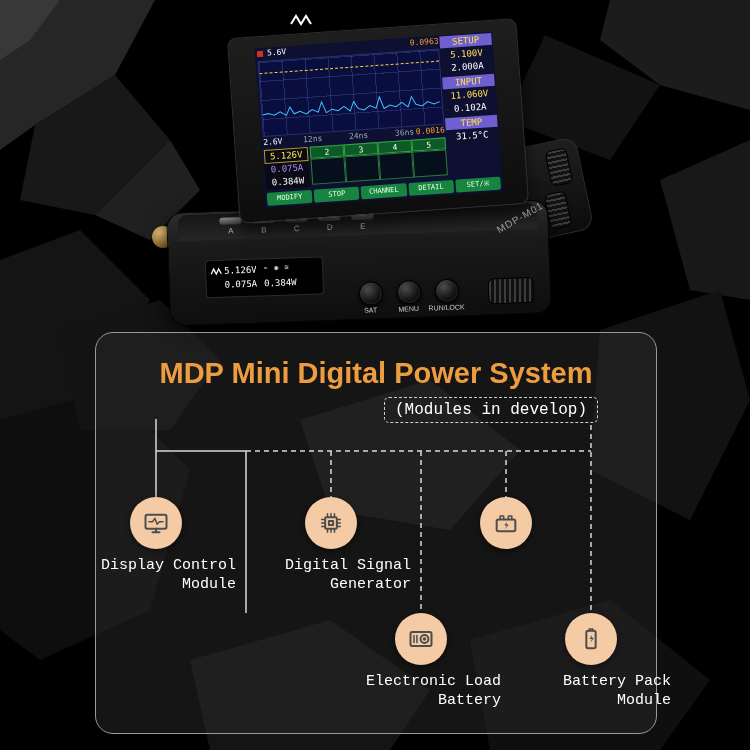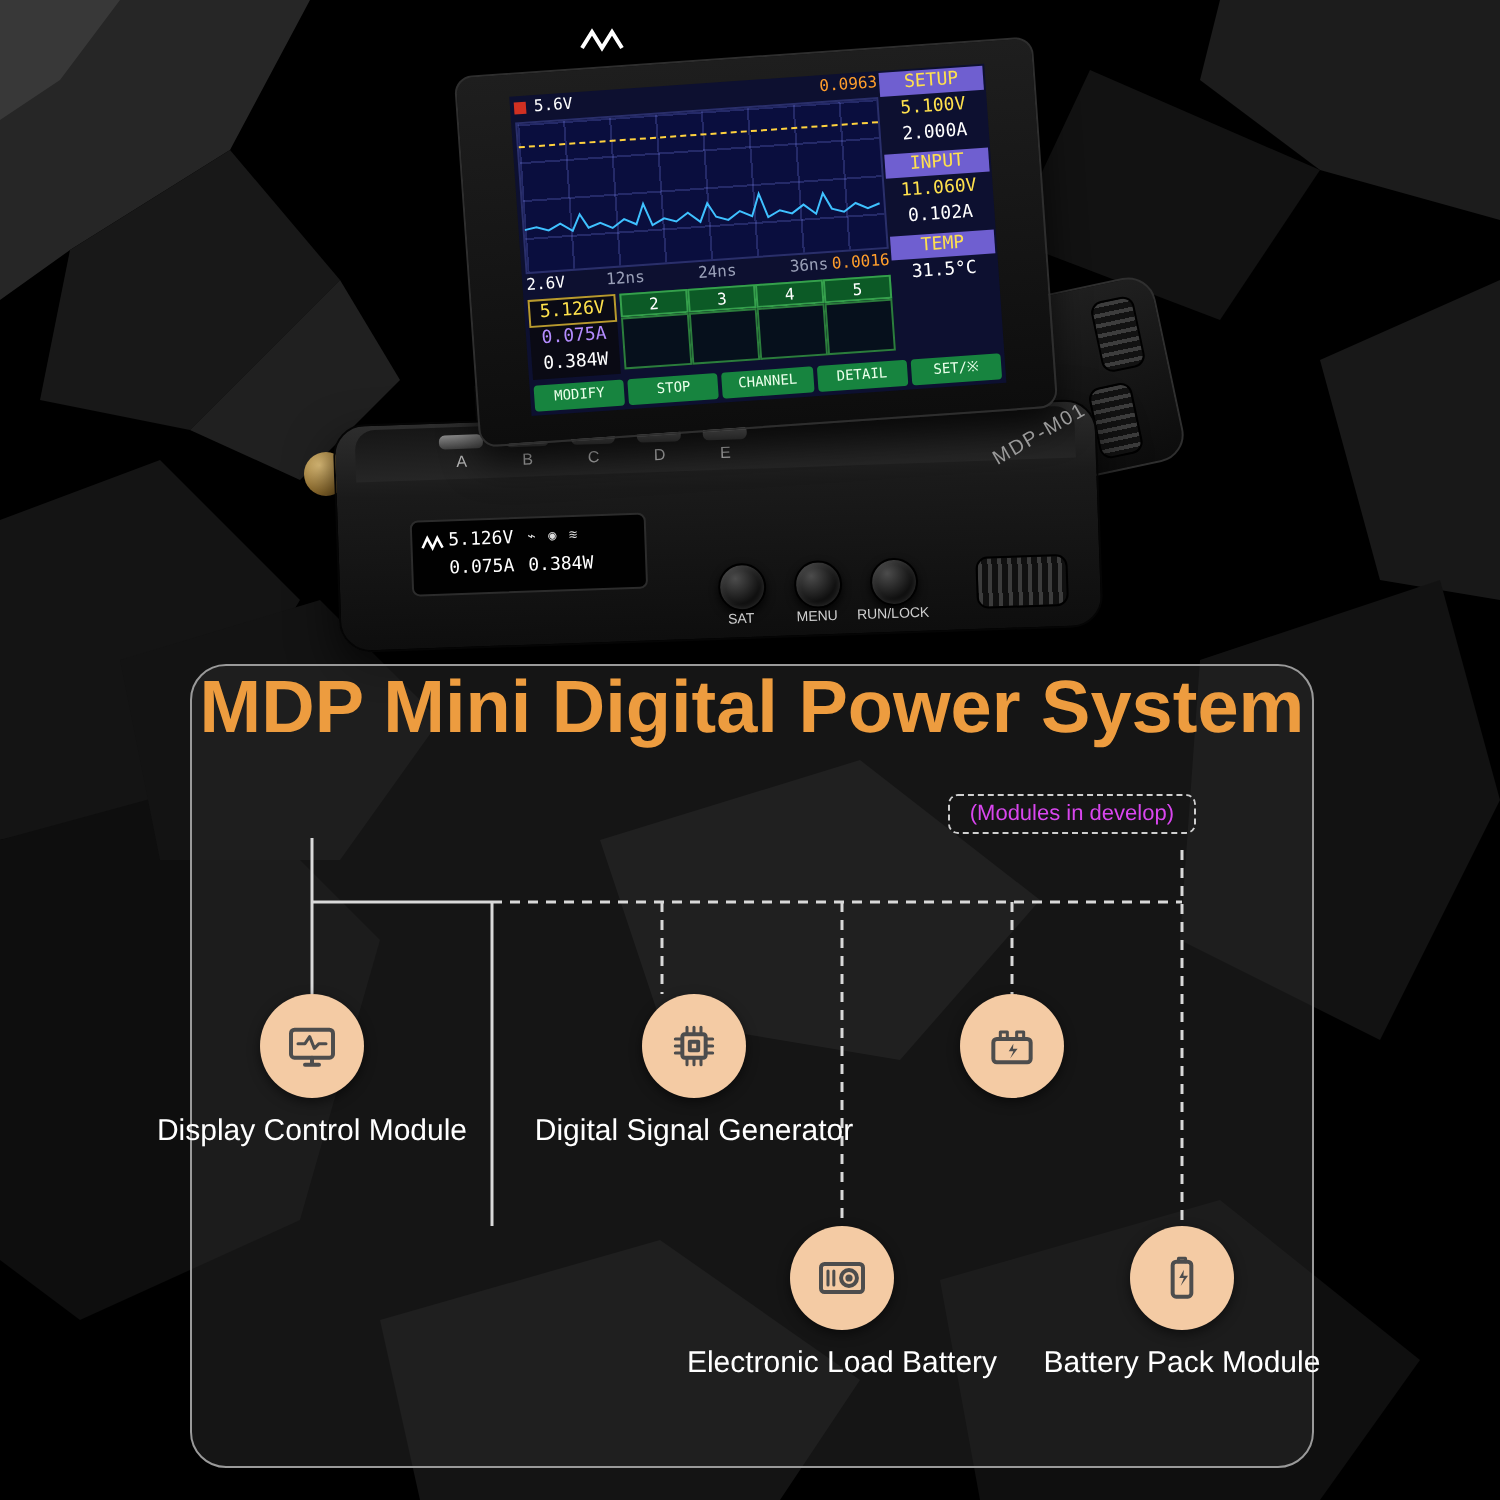--- a/index.html
+++ b/index.html
@@ -85,25 +85,25 @@
   .g-head{background:#0c5a26;border:1px solid #35a04c;color:#fff;font-size:8px;
     text-align:center;line-height:11px;}
   .g-cell{background:#06101c;border:1px solid #2b7d3c;}
   .softkeys{position:absolute;left:2px;bottom:2px;right:2px;height:13px;display:flex;gap:2px;}
   .softkey{flex:1;background:#17843f;color:#eaffea;font-size:7px;text-align:center;
     line-height:13px;border-radius:2px;white-space:nowrap;overflow:hidden;}
 
   
   .panel{position:absolute;left:95px;top:332px;width:560px;height:400px;border-radius:18px;
     border:1px solid #9a9a9a;background:rgba(42,42,42,.5);z-index:3;}
-  .panel-title{text-align:center;color:#ED9C3F;font-size:37px;font-weight:bold;}
+  .panel-title{margin-top:24px;text-align:center;color:#ED9C3F;font-size:29px;font-weight:bold;}
   .develop-note{position:absolute;right:58px;top:64px;border:1px dashed #cfcfcf;border-radius:5px;
-    padding:3px 10px;color:#d946ef;font-size:11px;}
+    padding:3px 10px;color:#ffffff;font-size:16px;font-family:Liberation Mono, monospace;}
   .connectors{position:absolute;left:0;top:0;}
-  .module{position:absolute;width:160px;text-align:center;}
+  .module{position:absolute;width:160px;text-align:right;font-family:Liberation Mono, monospace;}
   .module-icon{width:52px;height:52px;border-radius:50%;background:#F4CBA4;margin:0 auto;
     display:flex;align-items:center;justify-content:center;box-shadow:0 2px 6px rgba(0,0,0,.5);}
   .module-label{margin-top:8px;color:#fff;font-size:15px;line-height:1.25;}
 </style>
 </head>
 <body>
 
 <div class="stage">
 
   <svg class="rocks" width="750" height="750">
@@ -274,21 +274,21 @@
       <div class="module-icon">
         <svg width="28" height="28" viewBox="0 0 24 24" fill="none" stroke="#4d4d4d" stroke-width="1.7" stroke-linecap="round" stroke-linejoin="round">
           <rect x="3" y="5" width="18" height="12" rx="1.5"></rect>
           <path d="M6 11 h3 l2 -3 2 5 2 -2 h3" stroke-width="1.3"></path>
           <path d="M9 20 h6 M12 17 v3"></path>
         </svg>
       </div>
       <div class="module-label">Display Control Module</div>
     </div>
 
-    <div class="module" style="left:171px;top:164px">
+    <div class="module" style="left:155px;top:164px">
       <div class="module-icon">
         <svg width="28" height="28" viewBox="0 0 24 24" fill="none" stroke="#4d4d4d" stroke-width="1.7" stroke-linecap="round" stroke-linejoin="round">
           <rect x="7" y="7" width="10" height="10" rx="1"></rect>
           <rect x="10.2" y="10.2" width="3.6" height="3.6"></rect>
           <path d="M9 7 V4 M12 7 V4 M15 7 V4 M9 17 v3 M12 17 v3 M15 17 v3 M7 9 H4 M7 12 H4 M7 15 H4 M17 9 h3 M17 12 h3 M17 15 h3" stroke-width="1.3"></path>
         </svg>
       </div>
       <div class="module-label">Digital Signal Generator</div>
     </div>
 

